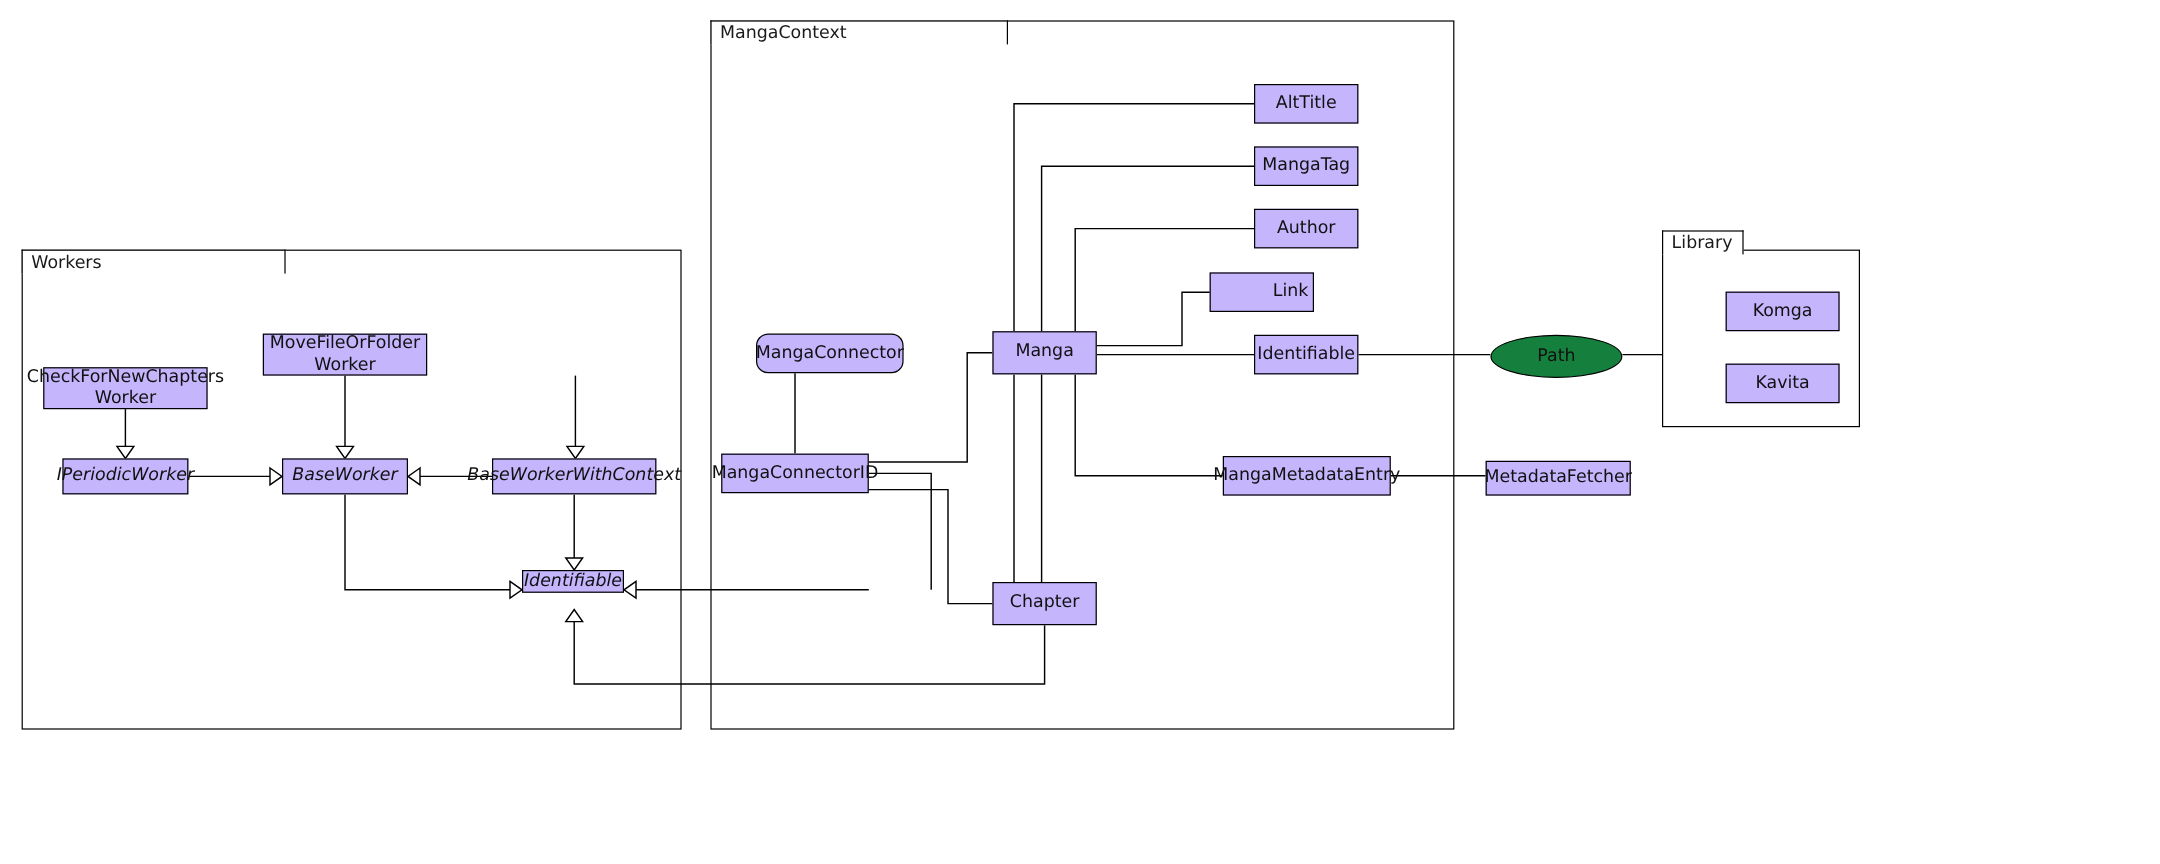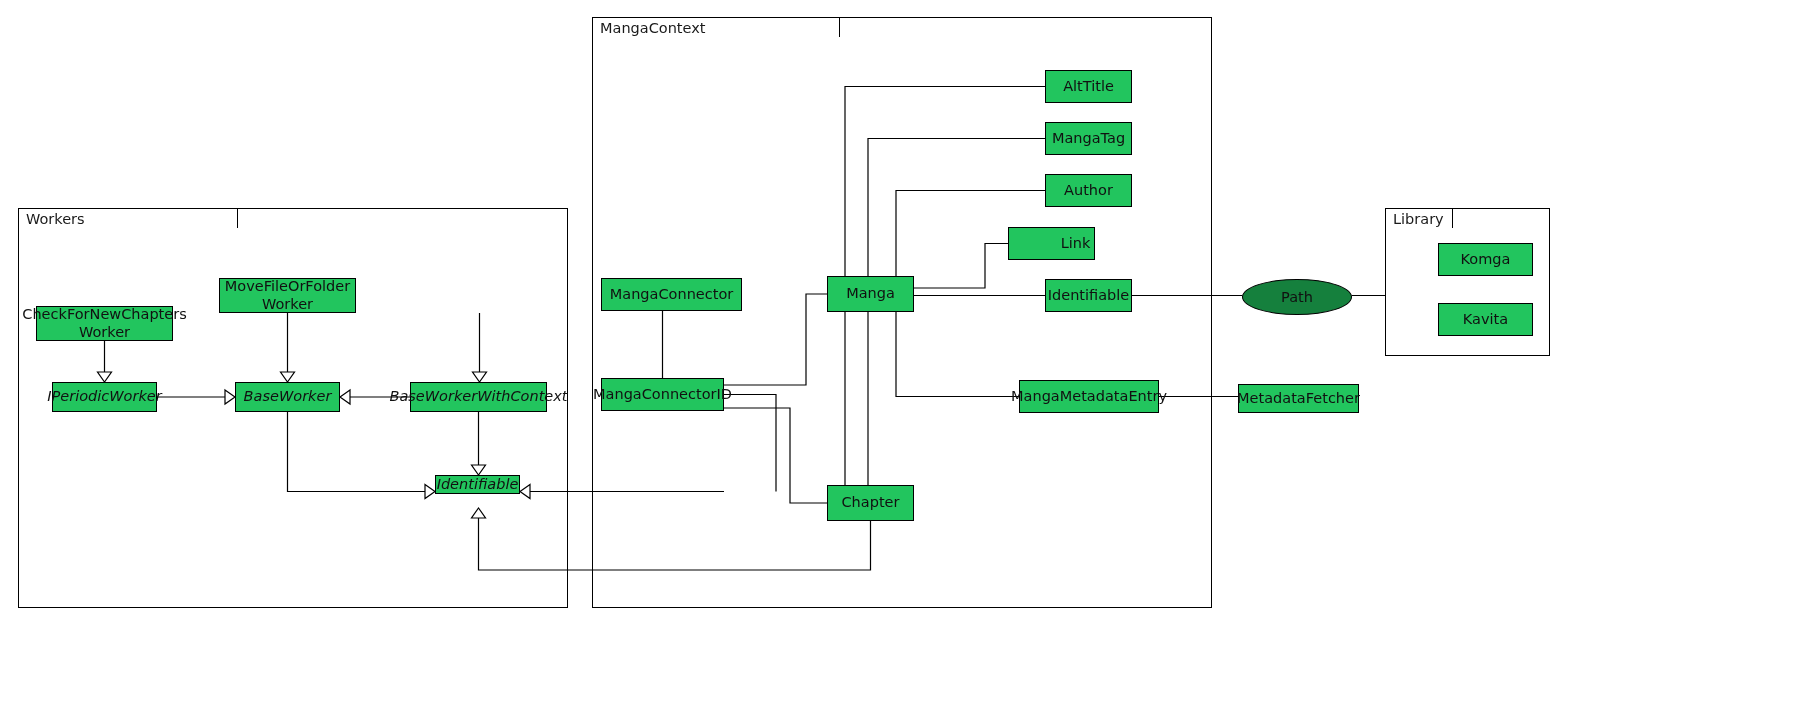--- a/index.html
+++ b/index.html
@@ -53,21 +53,21 @@
     padding-left: 7px;
     font-size: 14.5px;
     color: #1a1a1a;
     white-space: nowrap;
   }
   
   .node {
     position: absolute;
     box-sizing: border-box;
     border: 1.3px solid #000000;
-    background: #22c55e;
+    background: #c4b5fd;
     display: flex;
     align-items: center;
     justify-content: center;
     text-align: center;
     font-size: 14.5px;
     line-height: 1.18;
     color: #111111;
     white-space: pre-line;
     z-index: 3;
   }
@@ -156,40 +156,40 @@
   <div class="pkg-tab" style="left:18px; top:208px; width:220px; height:20px;">
     <span>Workers</span>
   </div>
 
   <div class="pkg" style="left:592px; top:17px; width:620px; height:591px;"></div>
   <div class="pkg-tab" style="left:592px; top:17px; width:248px; height:20px;">
     <span>MangaContext</span>
   </div>
 
   <div class="pkg" style="left:1385px; top:208px; width:165px; height:148px;"></div>
-  <div class="pkg-tab" style="left:1385px; top:208px; width:68px; height:20px;">
+  <div class="pkg-tab" style="left:1385px; top:192px; width:68px; height:20px;">
     <span>Library</span>
   </div>
 
   <div class="node" style="left:36px; top:278px; width:137px; height:35px;margin-top:28px;">CheckForNewChapters
 Worker</div>
 
   <div class="node" style="left:219px; top:278px; width:137px; height:35px;">MoveFileOrFolder
 Worker</div>
 
 
   <div class="node abstract" style="left:52px; top:382px; width:105px; height:30px;">IPeriodicWorker</div>
 
   <div class="node abstract" style="left:235px; top:382px; width:105px; height:30px;">BaseWorker</div>
 
   <div class="node abstract" style="left:410px; top:382px; width:137px; height:30px;">BaseWorkerWithContext</div>
 
   <div class="node abstract" style="left:435px; top:475px; width:85px; height:19px;">Identifiable</div>
 
-  <div class="node" style="left:601px; top:278px; width:141px; height:33px;">MangaConnector</div>
+  <div class="node" style="left:630px; top:278px; width:123px; height:33px;border-radius:10px;">MangaConnector</div>
 
   <div class="node" style="left:601px; top:378px; width:123px; height:33px;">MangaConnectorID</div>
 
   <div class="node" style="left:827px; top:276px; width:87px; height:36px;">Manga</div>
 
   <div class="node" style="left:827px; top:485px; width:87px; height:36px;">Chapter</div>
 
   <div class="node" style="left:1045px; top:70px; width:87px; height:33px;">AltTitle</div>
 
   <div class="node" style="left:1045px; top:122px; width:87px; height:33px;">MangaTag</div>

